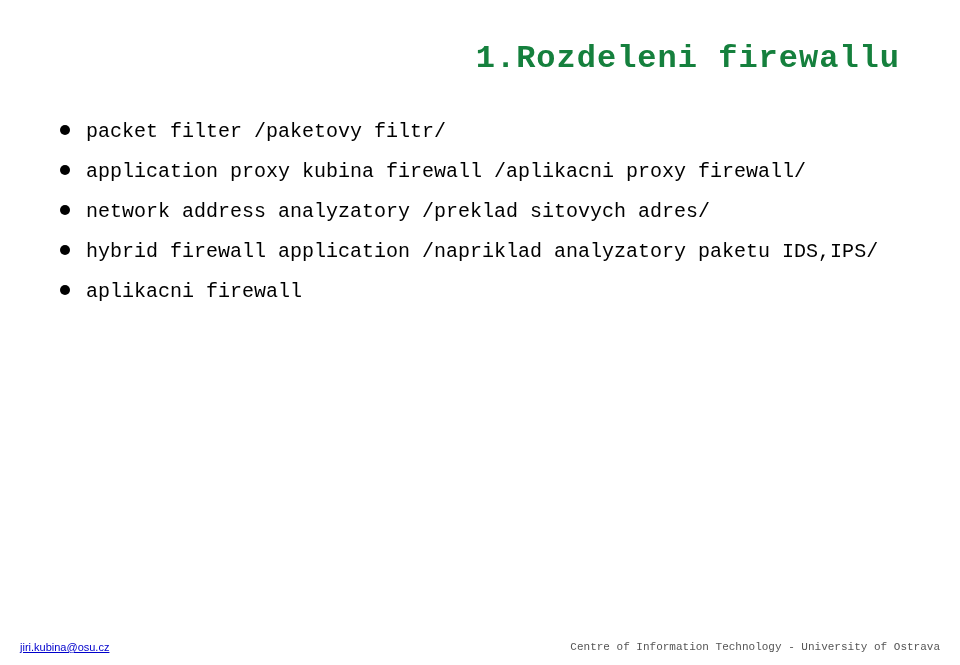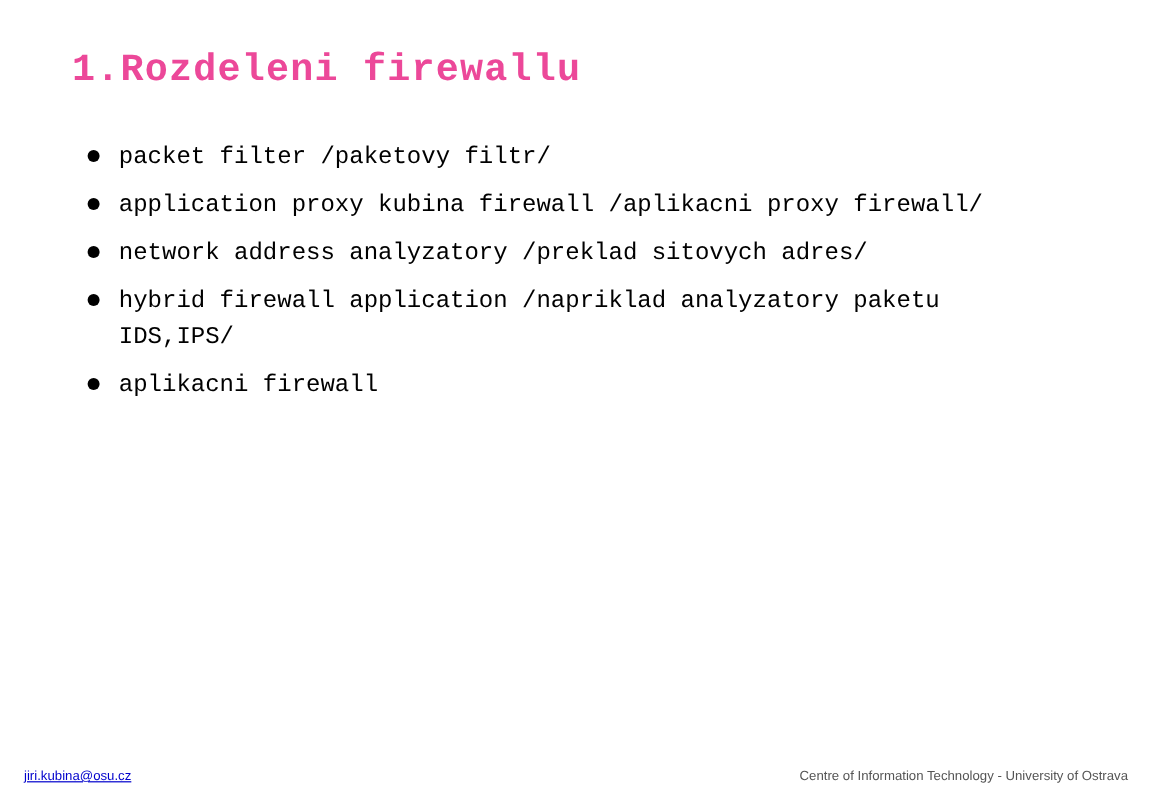--- a/index.html
+++ b/index.html
@@ -19,33 +19,33 @@
 
     .slide-container {
       width: 960px;
       height: 665px;
       background: #ffffff;
       position: relative;
       padding: 40px 60px 60px 60px;
     }
 
     .slide-title {
-      text-align: left;
+      text-align: right;
       font-size: 32px;
       font-weight: bold;
       font-family: 'Courier New', Courier, monospace;
-      color: #ec4899;
+      color: #15803d;
       margin-bottom: 40px;
       letter-spacing: 1px;
     }
 
     .bullet-list {
       list-style: none;
       padding: 0;
-      margin: 13px;
+      margin: 0;
     }
 
     .bullet-item {
       display: flex;
       align-items: flex-start;
       margin-bottom: 10px;
       font-size: 20px;
       font-family: 'Courier New', Courier, monospace;
       color: #000000;
       line-height: 1.5;
@@ -80,21 +80,21 @@
     .footer-left {
       font-size: 11px;
       color: #0000cc;
       font-family: Arial, sans-serif;
       text-decoration: underline;
     }
 
     .footer-right {
       font-size: 11px;
       color: #555555;
-      font-family: Liberation Sans, sans-serif;
+      font-family: Liberation Mono, monospace;
     }
   </style>
 </head>
 <body>
 
 <div class="slide-container">
 
   <h1 class="slide-title">1.Rozdeleni firewallu</h1>
 
   <ul class="bullet-list">

